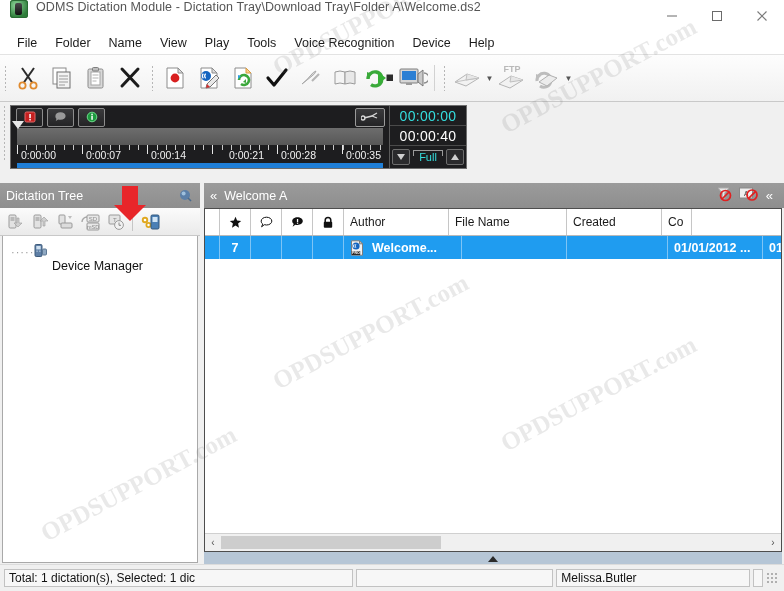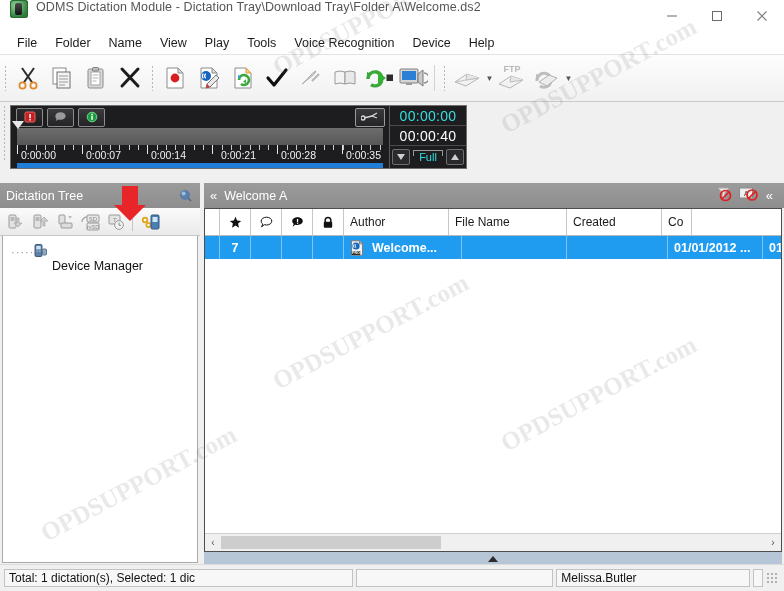--- a/index.html
+++ b/index.html
@@ -362,21 +362,21 @@
         <div class="wave">
           <div class="wave-mark"></div>
         </div>
         <div class="ruler">
           <div class="ruler-ticks"></div>
           <div class="ruler-majors"></div>
           <div class="ruler-lbls">
             <div class="ruler-lbl" style="left:4px">0:00:00</div>
             <div class="ruler-lbl" style="left:69px">0:00:07</div>
             <div class="ruler-lbl" style="left:134px">0:00:14</div>
-            <div class="ruler-lbl" style="left:204px">0:00:21</div>
+            <div class="ruler-lbl" style="left:212px">0:00:21</div>
             <div class="ruler-lbl" style="left:264px">0:00:28</div>
             <div class="ruler-lbl" style="left:329px">0:00:35</div>
           </div>
         </div>
         <div class="seek"></div>
       </div>
       <div class="pl-right">
         <div class="t-cur">00:00:00</div>
         <div class="t-tot">00:00:40</div>
         <div class="zoomrow">

